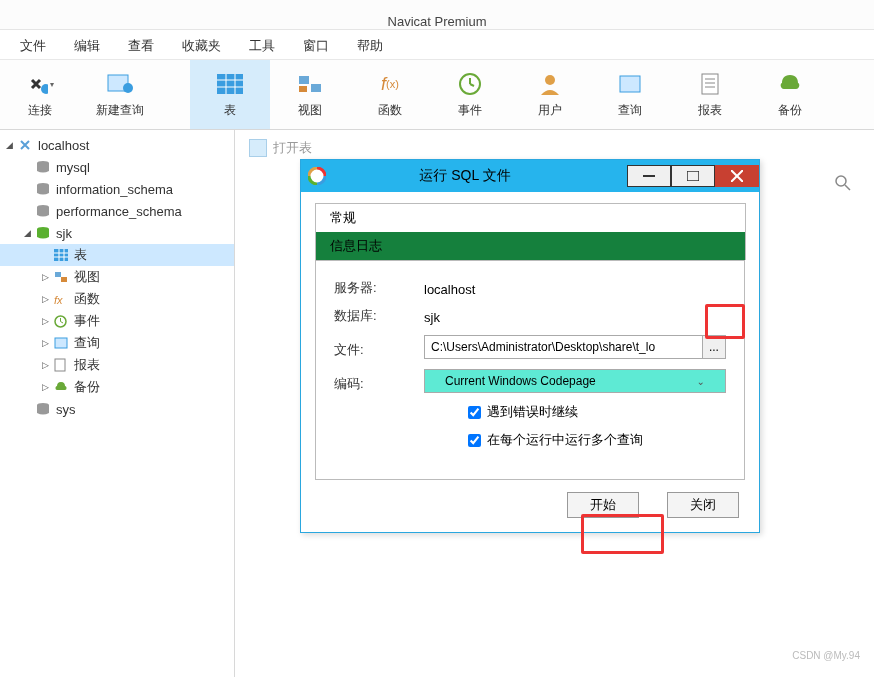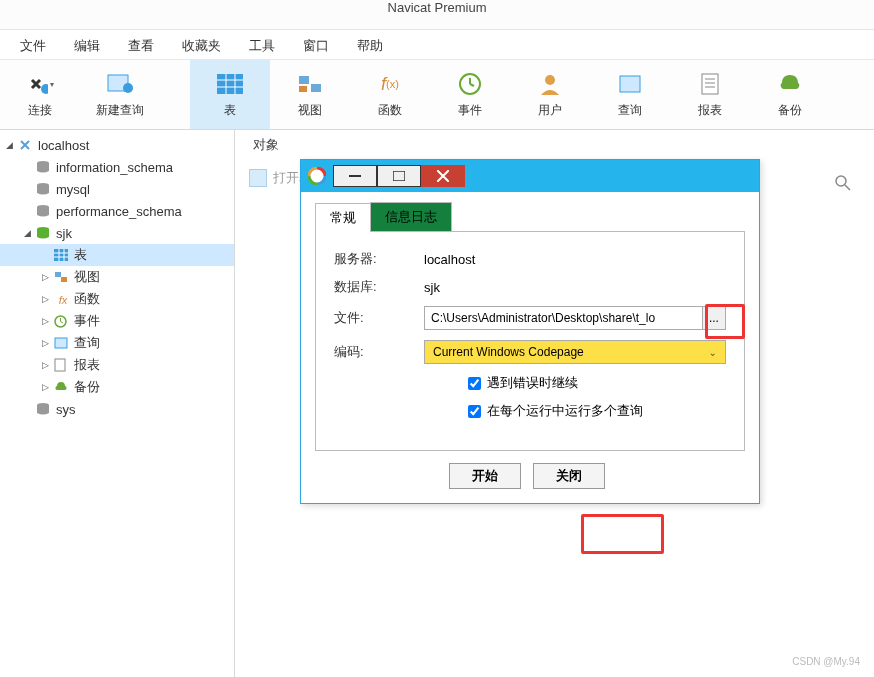--- a/index.html
+++ b/index.html
@@ -1,83 +1,83 @@
 <!DOCTYPE html>
 <html><head>
 <meta charset="utf-8">
 <style>
 * { box-sizing: border-box; margin: 0; padding: 0; font-family: "Microsoft YaHei", Arial, sans-serif; }
 html, body { width: 874px; height: 677px; overflow: hidden; background: #fff; }
 
 
-.titlebar { height: 30px; background: #fcfcfc; display: flex; align-items: flex-start; justify-content: center; font-size: 13px; color: #444; border-bottom: 1px solid #e5e5e5; }
+.titlebar { height: 30px; background: #fcfcfc; display: flex; align-items: flex-end; justify-content: center; font-size: 13px; color: #444; border-bottom: 1px solid #e5e5e5; }
 
 
 .menubar { height: 30px; display: flex; align-items: flex-end; padding: 0 6px; font-size: 13px; color: #333; border-bottom: 1px solid #e8e8e8; }
 .menubar .menu-item { padding: 4px 14px; }
 
 
 .toolbar { height: 70px; display: flex; background: #fdfdfd; border-bottom: 1px solid #d8d8d8; }
 .tool { width: 80px; display: flex; flex-direction: column; align-items: center; justify-content: center; font-size: 12px; color: #333; }
 .tool.active { background: #d6ecfb; }
 .tool .ticon { width: 28px; height: 28px; margin-bottom: 4px; display:flex; align-items:center; justify-content:center; }
 .dropdown-arrow { font-size: 8px; color: #666; margin-left: 2px; }
 
 
 .body { display: flex; height: 547px; }
 .sidebar { width: 235px; border-right: 1px solid #d8d8d8; padding: 4px 0; font-size: 13px; color: #333; overflow:hidden; }
 .tree-item { display: flex; align-items: center; height: 22px; padding-left: 6px; }
 .tree-item.selected { background: #cde8ff; }
 .tree-indent-1 { padding-left: 24px; }
 .tree-indent-2 { padding-left: 42px; }
 .tree-item .twisty { width: 12px; font-size: 9px; color: #555; }
-.tree-item .db-icon { width: 18px; text-align:center; }
+.tree-item .db-icon { width: 18px; }
 .tree-item .label { margin-left: 2px; }
 
 
 .content { flex: 1; position: relative; }
 .content-top { height: 30px; display:flex; align-items:center; padding-left:18px; font-size:13px; color:#444; }
 .content-sub { height: 36px; display:flex; align-items:center; padding-left:14px; font-size:13px; color:#999; }
 .content-sub .grid-icon { width:18px; height:18px; background:#d6ecfb; border:1px solid #a9cfe9; margin-right:6px; }
 .search-icon { position:absolute; right:22px; top:44px; font-size:16px; color:#888; }
 
 
 .dialog { position: absolute; left: 300px; top: 159px; width: 460px; border: 1px solid #2aa7df; background: #fff; box-shadow: 2px 2px 6px rgba(0,0,0,0.15); }
 .dlg-title { height: 32px; background: #26b4ed; display: flex; align-items: center; color: #000; font-size: 14px; }
 .dlg-title .sql-icon { width:32px; display:flex; align-items:center; justify-content:center; }
 .dlg-title .caption { flex:1; text-align:center; padding-right: 30px; }
 .dlg-title .winbtn { width:44px; height:22px; border:1px solid #333; display:flex; align-items:center; justify-content:center; font-size:13px; margin-right:0; }
 .dlg-title .winbtn.min { background:#f0f0f0; }
 .dlg-title .winbtn.max { background:#f0f0f0; }
 .dlg-title .winbtn.close { background:#c84031; color:#fff; border-color:#c84031; }
 
 .dlg-body { padding: 10px 14px 14px 14px; }
-.tabs { display:flex; border-bottom:1px solid #bbb; }
+.tabs { display:flex; border-bottom:1px solid #bbb;flex-direction:column; }
 .tab { padding:5px 14px; font-size:13px; border:1px solid #bbb; border-bottom:none; background:#15803d; margin-right:-1px; }
 .tab.active { background:#fff; position:relative; top:1px; }
 .panel { border:1px solid #bbb; border-top:none; padding:18px 18px 20px 18px; }
-.form-row { display:flex; align-items:center; margin-bottom:10px; font-size:13px; }
+.form-row { display:flex; align-items:flex-end; margin-bottom:10px; font-size:13px; }
 .form-row .flabel { width:90px; color:#333; }
 .form-row .fval { flex:1; }
 .file-input { width:100%; border:1px solid #aaa; height:24px; padding:2px 6px; font-size:12px; }
 .file-row { display:flex; align-items:center; }
 .file-btn { width:26px; height:24px; border:1px solid #aaa; background:#f0f0f0; margin-left:-1px; display:flex; align-items:center; justify-content:center; font-size:12px; }
-.enc-select { width:100%; border:1px solid #aaa; height:24px; padding:2px 8px; font-size:12px; background:#fde047; display:flex; align-items:center; justify-content:space-between; }
+.enc-select { width:100%; border:1px solid #aaa; height:24px; padding:2px 20px; font-size:12px; background:#5eead4; display:flex; align-items:center; justify-content:space-between; }
 .chk-row { display:flex; align-items:center; font-size:13px; margin-bottom:10px; margin-left:90px;padding-left:44px; }
 .chk-row input { margin-right:6px; }
 
-.dlg-buttons { display:flex; justify-content:center; padding:12px 6px 0 0; gap:12px;font-weight:bold; }
+.dlg-buttons { display:flex; justify-content:flex-end; padding:12px 6px 0 0; gap:28px; }
 .btn { width:72px; height:26px; border:1px solid #999; background:#f4f4f4; font-size:13px; display:flex; align-items:center; justify-content:center; }
 
 
 .redbox { border:3px solid #e33; position:absolute; pointer-events:none; border-radius:2px; }
 .redbox.file-btn-hl { left: 705px; top: 304px; width: 40px; height: 35px; }
 .redbox.start-hl { left: 581px; top: 514px; width: 83px; height: 40px; }
 
-.watermark { position:absolute; right:14px; bottom:10px; font-size:10px; color:#bbb; }
+.watermark { position:absolute; right:14px; bottom:16px; font-size:10px; color:#bbb; }
 
 svg { display:block; }
 </style>
 </head>
 <body>
 
 <div class="titlebar">
   <span>Navicat Premium</span>
 </div>
 
@@ -202,31 +202,31 @@
       <span class="label">localhost</span>
     </div>
     <div class="tree-item tree-indent-1">
         <span class="twisty"></span>
         <span class="db-icon">
           <svg width="14" height="14">
             <ellipse cx="7" cy="3" rx="6" ry="2" fill="#999"></ellipse>
             <path d="M1 3 L1 11 Q7 14 13 11 L13 3" fill="#999"></path>
           </svg>
         </span>
-        <span class="label">information_schema</span>
+        <span class="label">mysql</span>
       </div>
     <div class="tree-item tree-indent-1">
         <span class="twisty"></span>
         <span class="db-icon">
           <svg width="14" height="14">
             <ellipse cx="7" cy="3" rx="6" ry="2" fill="#999"></ellipse>
             <path d="M1 3 L1 11 Q7 14 13 11 L13 3" fill="#999"></path>
           </svg>
         </span>
-        <span class="label">mysql</span>
+        <span class="label">information_schema</span>
       </div>
     <div class="tree-item tree-indent-1">
         <span class="twisty"></span>
         <span class="db-icon">
           <svg width="14" height="14">
             <ellipse cx="7" cy="3" rx="6" ry="2" fill="#999"></ellipse>
             <path d="M1 3 L1 11 Q7 14 13 11 L13 3" fill="#999"></path>
           </svg>
         </span>
         <span class="label">performance_schema</span>
@@ -313,21 +313,20 @@
           <svg width="14" height="14">
             <ellipse cx="7" cy="3" rx="6" ry="2" fill="#999"></ellipse>
             <path d="M1 3 L1 11 Q7 14 13 11 L13 3" fill="#999"></path>
           </svg>
         </span>
         <span class="label">sys</span>
       </div>
   </div>
 
   <div class="content">
-    <div class="content-top">对象</div>
     <div class="content-sub">
       <div class="grid-icon"></div>
       <span>打开表</span>
     </div>
     <div class="search-icon">
       <svg width="18" height="18">
           <circle cx="7" cy="7" r="5" fill="none" stroke="#888" stroke-width="1.5"></circle>
           <line x1="11" y1="11" x2="16" y2="16" stroke="#888" stroke-width="1.5"></line>
         </svg>
     </div>
@@ -338,20 +337,21 @@
   <div class="dlg-title">
     <div class="sql-icon">
         <svg width="18" height="18">
           <circle cx="9" cy="9" r="8" fill="#fff"></circle>
           <path d="M9 1 A8 8 0 0 1 17 9" stroke="#e33" stroke-width="3" fill="none"></path>
           <path d="M17 9 A8 8 0 0 1 9 17" stroke="#3a9de0" stroke-width="3" fill="none"></path>
           <path d="M9 17 A8 8 0 0 1 1 9" stroke="#5ab030" stroke-width="3" fill="none"></path>
           <path d="M1 9 A8 8 0 0 1 9 1" stroke="#e0a048" stroke-width="3" fill="none"></path>
         </svg>
       </div>
+    <div class="caption">运行 SQL 文件</div>
     <div class="winbtn min">
         <svg width="12" height="2">
           <rect width="12" height="2" fill="#333"></rect>
         </svg>
       </div>
     <div class="winbtn max">
         <svg width="12" height="10">
           <rect x="0" y="0" width="12" height="10" fill="none" stroke="#333" stroke-width="1.5"></rect>
         </svg>
       </div>

